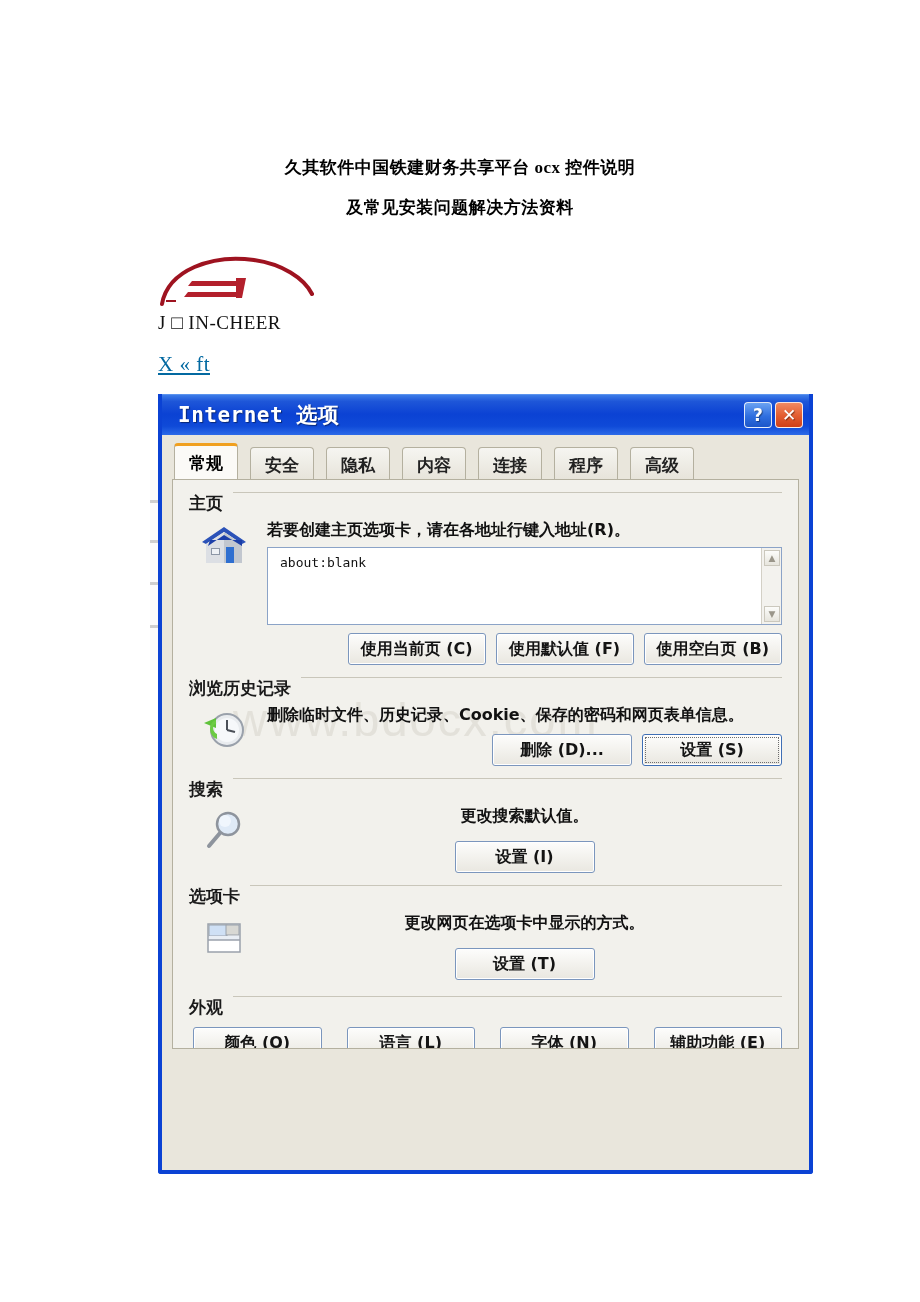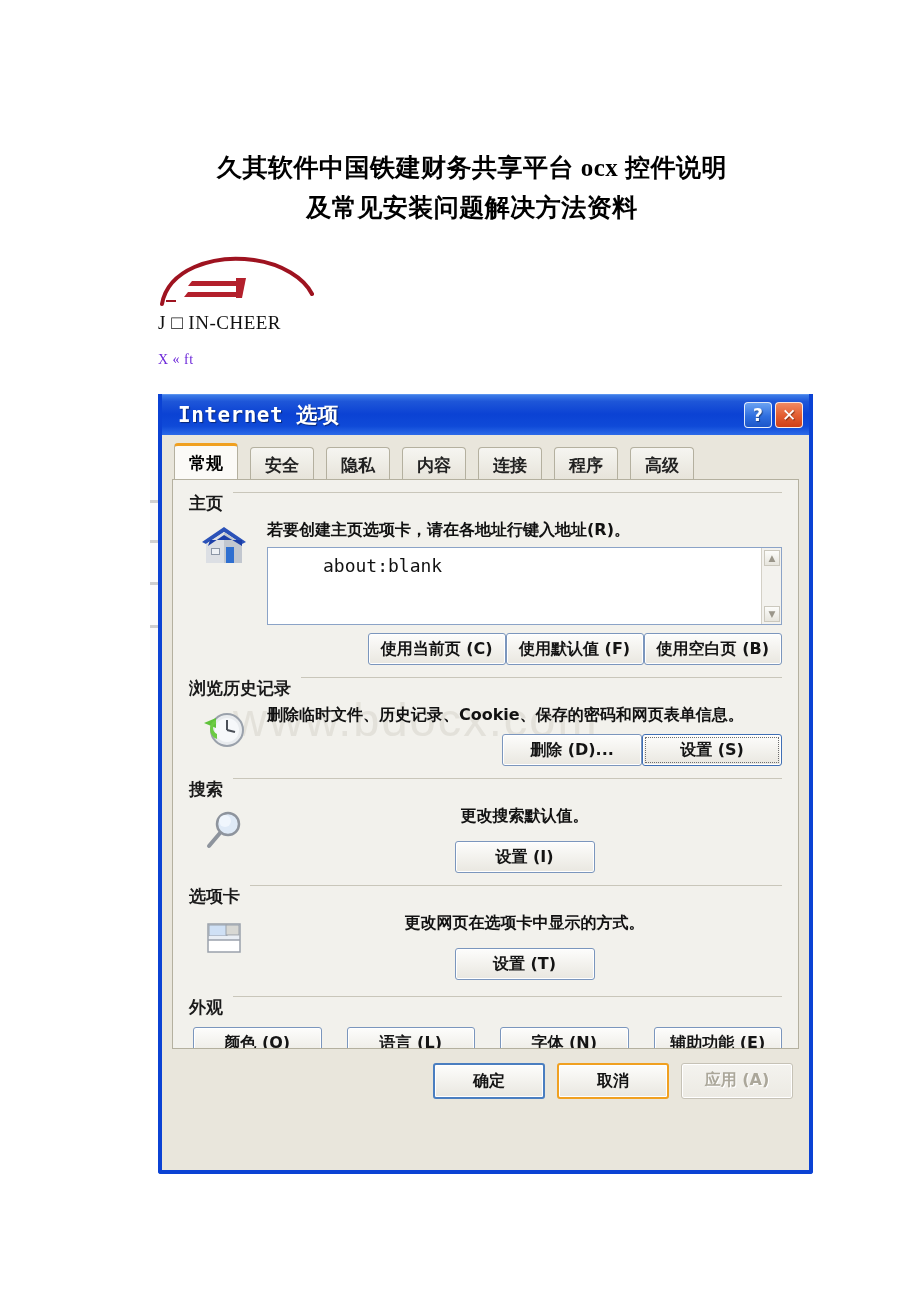--- a/index.html
+++ b/index.html
@@ -11,27 +11,27 @@
     height: 1302px;
     background: #ffffff;
     font-family: "Liberation Serif", "DejaVu Serif", serif;
     position: relative;
     overflow: hidden;
   }
 
   
   .doc-title {
     position: absolute;
-    left: 122px;
+    left: 110px;
     top: 148px;
     width: 700px;
     text-align: center;
     font-family: "Liberation Serif", "DejaVu Serif", serif;
     font-weight: bold;
-    font-size: 25px;
+    font-size: 17px;
     line-height: 40px;
     color: #000;
     letter-spacing: 0.5px;
   }
 
   
   .logo-wrap {
     position: absolute;
     left: 158px;
     top: 248px;
@@ -47,23 +47,24 @@
     font-family: "Liberation Serif", "DejaVu Serif", serif;
     font-size: 19px;
     color: #111;
     letter-spacing: 0.5px;
   }
   .logo-sub {
     position: absolute;
     left: 158px;
     top: 352px;
     font-family: "Liberation Serif", "DejaVu Serif", serif;
-    font-size: 14px;
-    color: #6d28d9;
+    font-size: 21px;
+    color: #0369a1;
     letter-spacing: 0.5px;
+    text-decoration: underline;
   }
 
   
   .bg-strip {
     position: absolute;
     left: 150px;
     top: 470px;
     width: 9px;
     height: 200px;
     background: #fbfbfb;
@@ -245,25 +246,24 @@
   
   .urlbox {
     border: 1px solid #8ba3c7;
     background: #ffffff;
     height: 76px;
     display: flex;
     position: relative;
   }
   .urlbox .txt {
     flex: 1;
-    padding: 7px 21px;
+    padding: 7px 12px;
     font-family: "DejaVu Sans Mono", "Liberation Mono", monospace;
-    font-size: 18px;
+    font-size: 13px;
     color: #111;
-    margin-left: 34px;
   }
   .vscroll {
     width: 20px;
     background: #f3f2ee;
     border-left: 1px solid #d3d0c6;
     display: flex;
     flex-direction: column;
     justify-content: space-between;
     padding: 2px;
     box-sizing: border-box;
@@ -278,20 +278,21 @@
     justify-content: center;
     font-size: 9px;
     color: #9a968a;
     box-sizing: border-box;
   }
 
   
   .btnrow {
     display: flex;
     justify-content: flex-end;
+    gap: 10px;
     margin-top: 8px;
   }
   .btn {
     font-family: "DejaVu Sans", "Liberation Sans", sans-serif;
     font-size: 16px;
     font-weight: bold;
     color: #141414;
     background: linear-gradient(180deg,#fdfdfc 0%, #f4f3ef 45%, #e9e7e0 100%);
     border: 1px solid #7b96bd;
     border-radius: 3px;
@@ -524,19 +525,14 @@
       <div class="appearance-row">
         <span class="btn">颜色 (O)</span>
         <span class="btn">语言 (L)</span>
         <span class="btn">字体 (N)</span>
         <span class="btn">辅助功能 (E)</span>
       </div>
     </div>
 
   </div>
 
-  <div class="dlg-actions">
-    <span class="btn default">确定</span>
-    <span class="btn hot">取消</span>
-    <span class="btn disabled">应用 (A)</span>
-  </div>
 
 </div>
 
 </body></html>

